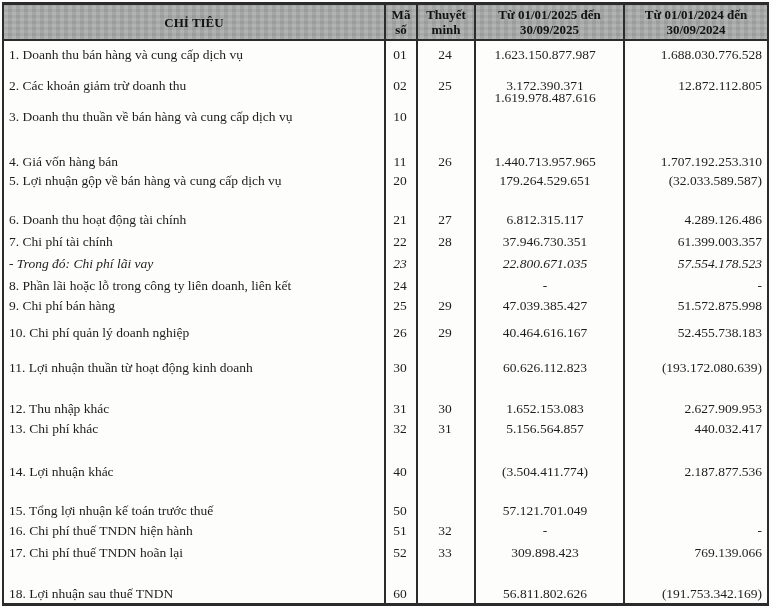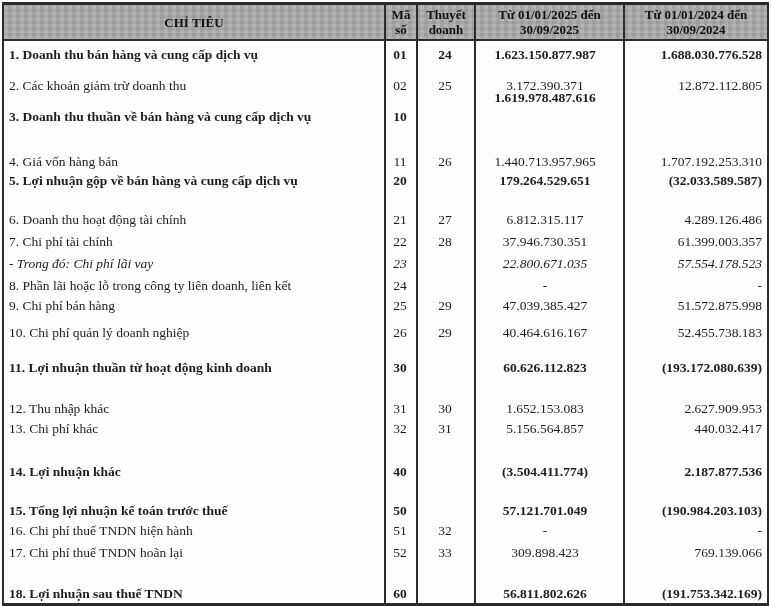--- a/index.html
+++ b/index.html
@@ -39,38 +39,38 @@
   .hc-note{left:414px;width:56px;}
   .hc-2025{left:472px;width:147px;padding:0 10px;box-sizing:border-box;}
   .hc-2024{left:621px;width:142px;padding:0 10px;box-sizing:border-box;}
   .r{position:absolute;left:0;width:100%;height:20px;font-size:13.5px;line-height:20px;z-index:2;}
   .r span{position:absolute;top:0;height:20px;display:block;}
   .lab{left:5px;width:372px;white-space:nowrap;overflow:hidden;}
   .ma{left:380px;width:32px;text-align:center;}
   .tm{left:412px;width:58px;text-align:center;}
   .v25{left:470px;width:142px;text-align:center;white-space:nowrap;}
   .v24{left:621px;width:137px;text-align:right;white-space:nowrap;}
-  .b{font-weight:bold;}
+  .b{font-weight:normal;}
   .i{font-style:italic;}
 </style>
 </head>
 <body>
 
 <div class="page">
   <div class="table-frame">
 
     <div class="vline vl-1"></div>
     <div class="vline vl-2"></div>
     <div class="vline vl-3"></div>
     <div class="vline vl-4"></div>
 
     <div class="header">
       <div class="hcell hc-criteria">CHỈ TIÊU</div>
       <div class="hcell hc-code">Mã số</div>
-      <div class="hcell hc-note">Thuyết doanh</div>
+      <div class="hcell hc-note">Thuyết minh</div>
       <div class="hcell hc-2025">Từ 01/01/2025 đến 30/09/2025</div>
       <div class="hcell hc-2024">Từ 01/01/2024 đến 30/09/2024</div>
     </div>
 
     <div class="r b" style="top:40px">
       <span class="lab">1. Doanh thu bán hàng và cung cấp dịch vụ</span>
       <span class="ma">01</span>
       <span class="tm">24</span>
       <span class="v25">1.623.150.877.987</span>
       <span class="v24">1.688.030.776.528</span>
@@ -186,21 +186,20 @@
       <span class="tm"></span>
       <span class="v25">(3.504.411.774)</span>
       <span class="v24">2.187.877.536</span>
     </div>
 
     <div class="r b" style="top:496px">
       <span class="lab">15. Tổng lợi nhuận kế toán trước thuế</span>
       <span class="ma">50</span>
       <span class="tm"></span>
       <span class="v25">57.121.701.049</span>
-      <span class="v24">(190.984.203.103)</span>
     </div>
 
     <div class="r" style="top:516px">
       <span class="lab">16. Chi phí thuế TNDN hiện hành</span>
       <span class="ma">51</span>
       <span class="tm">32</span>
       <span class="v25">-</span>
       <span class="v24">-</span>
     </div>
 

